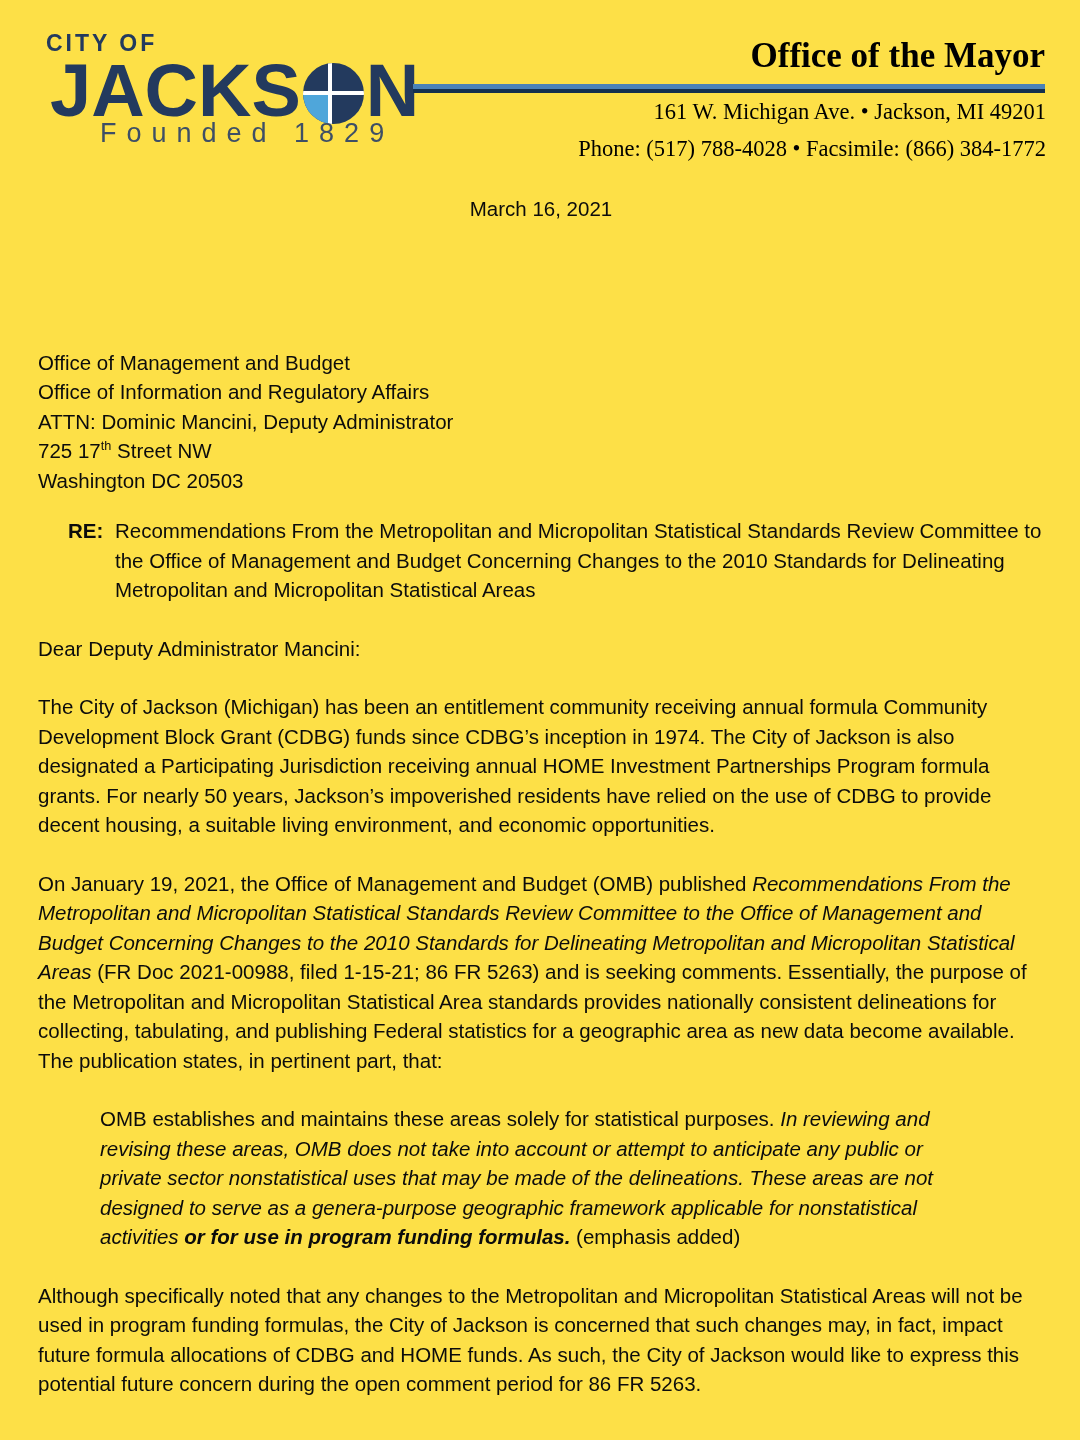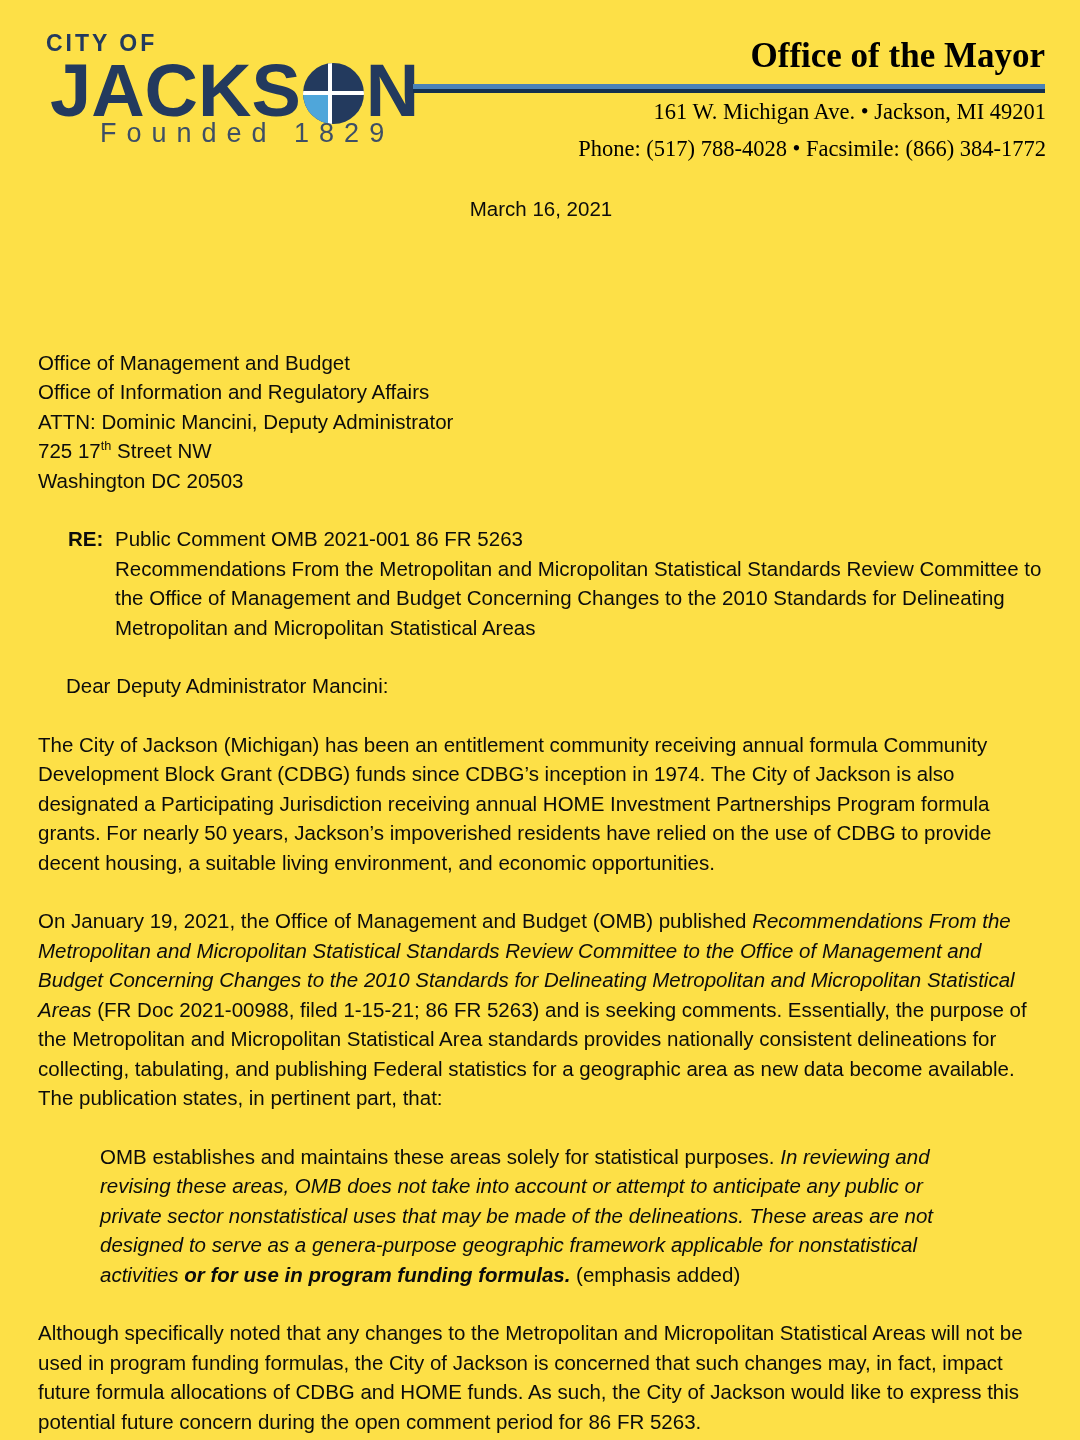--- a/index.html
+++ b/index.html
@@ -74,25 +74,25 @@
   .hdr-addr.l1{top:99px;}
   .hdr-addr.l2{top:136px;}
   
   .letter{
     position:absolute;left:38px;right:36px;top:0;
     font-size:20.5px;line-height:29.5px;color:#0c0c0c;
   }
   .date-line{margin-top:194px;text-align:center;}
   .recipient{margin-top:124px;}
   .re-block{
-    margin-top:29px;margin-left:30px;
+    margin-top:21px;margin-left:30px;
     display:grid;grid-template-columns:47px 1fr;
   }
   .re-label{font-weight:700;}
-  .salutation{margin-top:29px;margin-left:28px;}
+  .salutation{margin-top:29px;}
   .para{margin-top:29px;}
   .quote{margin-top:29px;margin-left:62px;margin-right:58px;}
   .it{font-style:italic;}
   .bit{font-style:italic;font-weight:700;}
   sup{font-size:0.62em;line-height:0;vertical-align:super;}
 </style>
 </head>
 <body>
 
 <div class="page">
@@ -124,21 +124,20 @@
       <div>Office of Management and Budget</div>
       <div>Office of Information and Regulatory Affairs</div>
       <div>ATTN: Dominic Mancini, Deputy Administrator</div>
       <div><span>725 17</span><sup>th</sup><span> Street NW</span></div>
       <div>Washington DC 20503</div>
     </div>
 
     <div class="re-block">
       <div class="re-label">RE:</div>
       <div>
-        <div>Public Comment OMB 2021-001 86 FR 5263</div>
         <div>Recommendations From the Metropolitan and Micropolitan Statistical Standards Review Committee to the Office of Management and Budget Concerning Changes to the 2010 Standards for Delineating Metropolitan and Micropolitan Statistical Areas</div>
       </div>
     </div>
 
     <div class="salutation">Dear Deputy Administrator Mancini:</div>
 
     <div class="para">The City of Jackson (Michigan) has been an entitlement community receiving annual formula Community Development Block Grant (CDBG) funds since CDBG’s inception in 1974. The City of Jackson is also designated a Participating Jurisdiction receiving annual HOME Investment Partnerships Program formula grants. For nearly 50 years, Jackson’s impoverished residents have relied on the use of CDBG to provide decent housing, a suitable living environment, and economic opportunities.</div>
 
     <div class="para"><span>On January 19, 2021, the Office of Management and Budget (OMB) published </span><span class="it">Recommendations From the Metropolitan and Micropolitan Statistical Standards Review Committee to the Office of Management and Budget Concerning Changes to the 2010 Standards for Delineating Metropolitan and Micropolitan Statistical Areas</span><span> (FR Doc 2021-00988, filed 1-15-21; 86 FR 5263) and is seeking comments. Essentially, the purpose of the Metropolitan and Micropolitan Statistical Area standards provides nationally consistent delineations for collecting, tabulating, and publishing Federal statistics for a geographic area as new data become available. The publication states, in pertinent part, that:</span></div>
 

